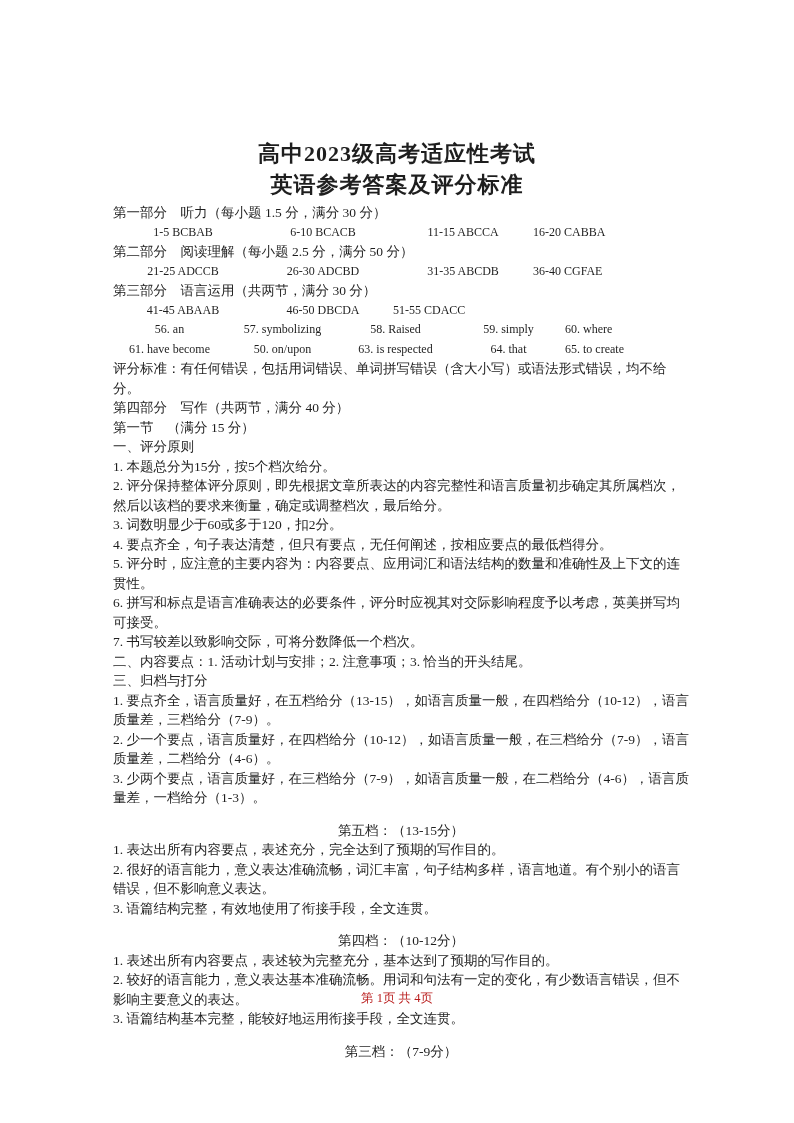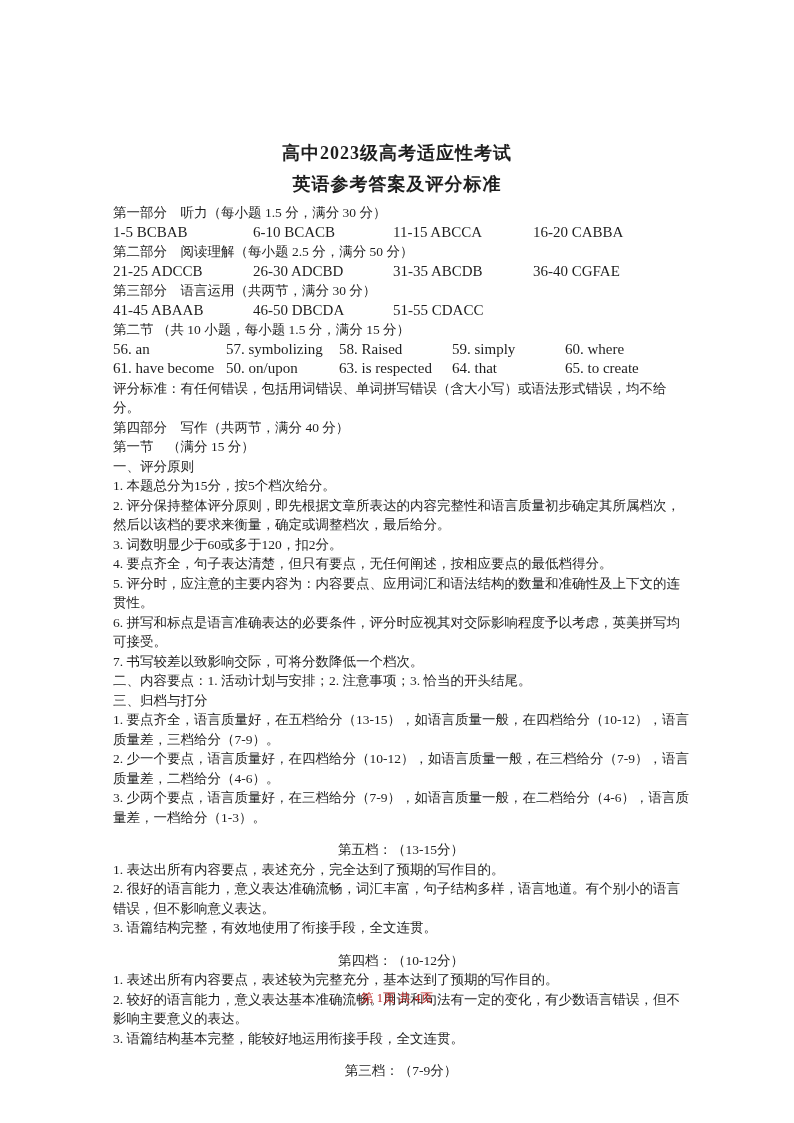--- a/index.html
+++ b/index.html
@@ -21,43 +21,44 @@
     background: #ffffff;
   }
   .titles {
     position: absolute;
     left: 0;
     top: 138px;
     width: 794px;
     text-align: center;
   }
   .title {
-    font-size: 18px;
+    font-size: 22px;
     font-weight: 600;
     line-height: 31px;
     margin: 0;
     letter-spacing: 1px;
   }
   .content {
     position: absolute;
     left: 113px;
     top: 203px;
     width: 576px;
     font-size: 13.5px;
     line-height: 19.5px;
   }
   .line {
     margin: 0;
     padding: 0;
   }
   .ans-row {
     display: flex;
-    font-size: 15px;
+    font-size: 12px;
     line-height: 19.5px;
     white-space: nowrap;
+    text-align: center;
   }
   .cols4 > span, .cols3 > span { width: 140px; }
   .cols4 > span:last-child, .cols3 > span:last-child { width: auto; }
   .cols5 > span { width: 113px; }
   .cols5 > span:last-child { width: auto; }
   .band-heading { margin-top: 13px; text-align: center; }
   .footer {
     position: absolute;
     left: 0;
     top: 990px;
@@ -95,21 +96,20 @@
       <span>36-40 CGFAE</span>
     </div>
 
     <p class="line">第三部分　语言运用（共两节，满分 30 分）</p>
     <div class="ans-row cols3">
       <span>41-45 ABAAB</span>
       <span>46-50 DBCDA</span>
       <span>51-55 CDACC</span>
     </div>
 
-    <p class="line">第二节 （共 10 小题，每小题 1.5 分，满分 15 分）</p>
     <div class="ans-row cols5">
       <span>56. an</span>
       <span>57. symbolizing</span>
       <span>58. Raised</span>
       <span>59. simply</span>
       <span>60. where</span>
     </div>
     <div class="ans-row cols5">
       <span>61. have become</span>
       <span>50. on/upon</span>

